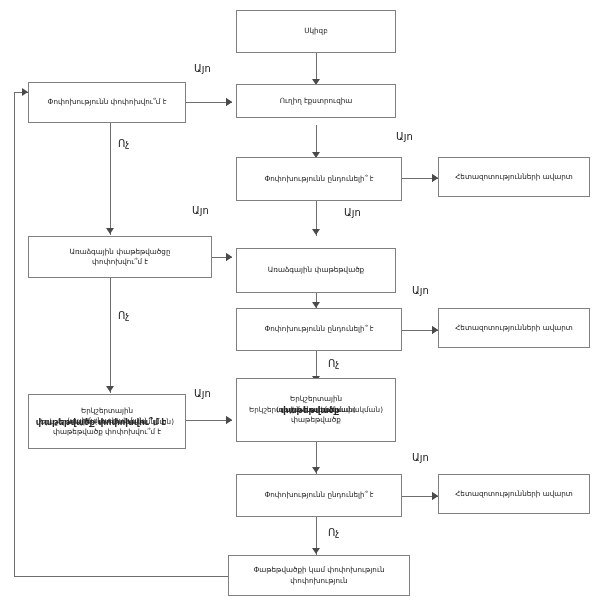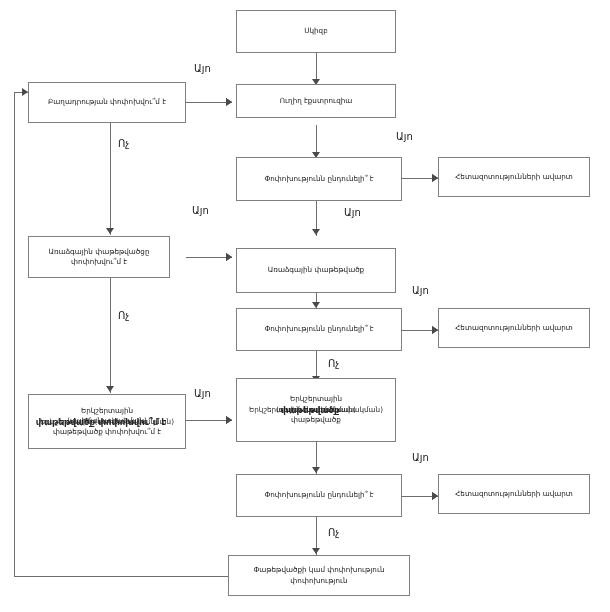--- a/index.html
+++ b/index.html
@@ -172,36 +172,36 @@
   <div class="label" style="left:118px; top:138px;">Ոչ</div>
   <div class="label" style="left:118px; top:310px;">Ոչ</div>
   <div class="label" style="left:328px; top:358px;">Ոչ</div>
   <div class="label" style="left:328px; top:527px;">Ոչ</div>
 
   <div class="node" style="left:236px; top:10px; width:160px; height:43px;">
     <span class="txt">Սկիզբ</span>
   </div>
 
   <div class="node" style="left:28px; top:82px; width:158px; height:41px;">
-    <span class="txt">Բաղադրության փոփոխվու՞մ է</span>
+    <span class="txt">Փոփոխությունն փոփոխվու՞մ է</span>
   </div>
 
   <div class="node" style="left:236px; top:84px; width:160px; height:34px;">
     <span class="txt">Ուղիղ էքստրուզիա</span>
   </div>
 
   <div class="node" style="left:236px; top:157px; width:166px; height:44px;">
     <span class="txt">Փոփոխությունն ընդունելի՞ է</span>
   </div>
 
   <div class="node" style="left:438px; top:157px; width:152px; height:40px;">
     <span class="txt">Հետազոտությունների ավարտ</span>
   </div>
 
-  <div class="node" style="left:28px; top:236px; width:142px; height:42px;">
+  <div class="node" style="left:28px; top:236px; width:184px; height:42px;">
     <span class="txt">Առաձգային փաթեթվածցը
 փոփոխվու՞մ է</span>
   </div>
 
   <div class="node" style="left:236px; top:236px; width:160px; height:45px;margin-top:12px;">
     <span class="txt">Առաձգային փաթեթվածք</span>
   </div>
 
   <div class="node" style="left:236px; top:308px; width:166px; height:43px;">
     <span class="txt">Փոփոխությունն ընդունելի՞ է</span>

